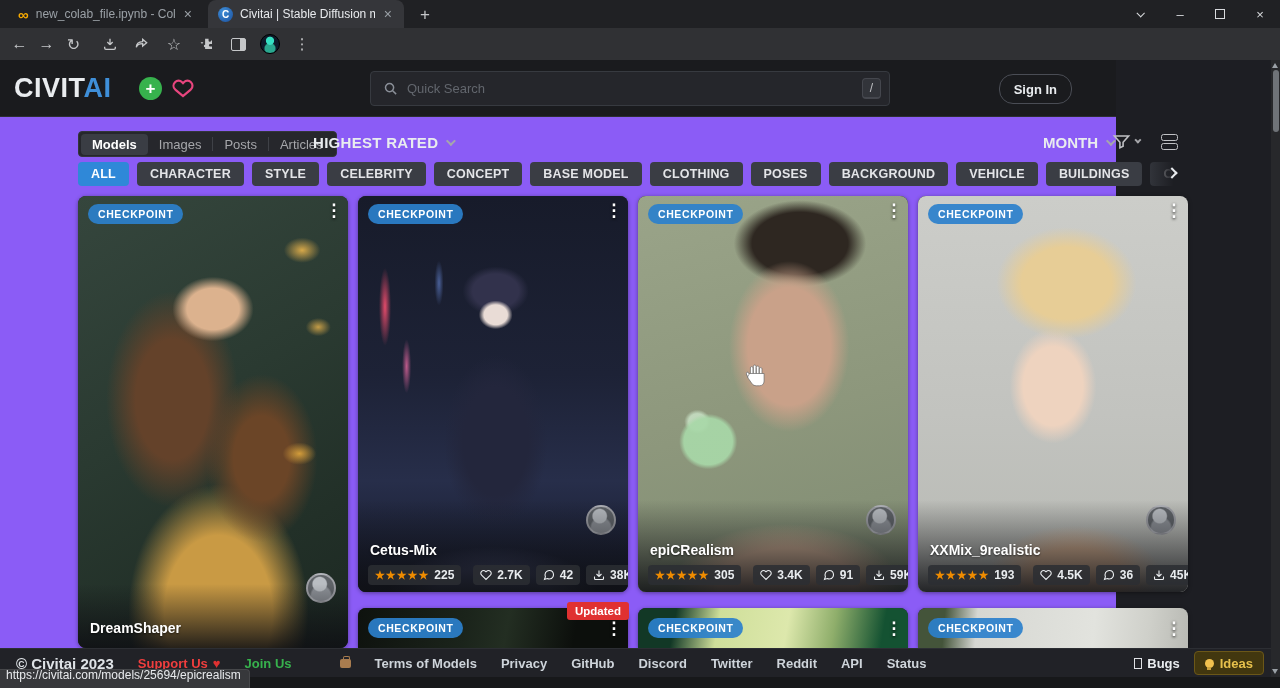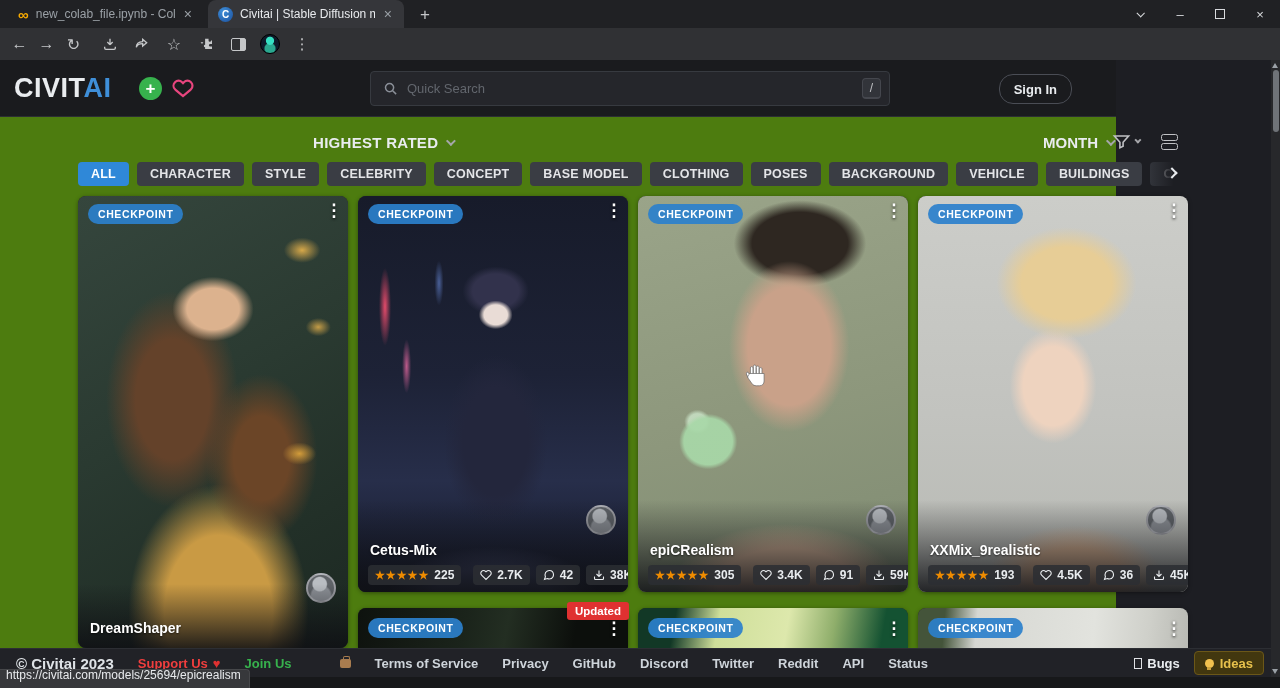--- a/index.html
+++ b/index.html
@@ -25,21 +25,21 @@
   .nav-glyph { color:#c5c7c9; font-size:16px; width:27px; text-align:center; }
   .addressbar { margin-left:8px; width:978px; height:26px; background:#202124; border-radius:13px; display:flex; align-items:center; padding:0 12px; gap:8px; }
   .addressbar .url { color:#e8eaed; font-size:13px; }
   .tb-icons { display:flex; align-items:center; gap:6px; margin-left:10px; }
   .tb-ic { width:26px; height:26px; display:flex; align-items:center; justify-content:center; color:#c5c7c9; }
   .profile-dot { width:20px; height:20px; border-radius:50%; background:radial-gradient(circle at 50% 32%, #35e0c2 0 24%, transparent 30%), radial-gradient(circle at 50% 75%, #2aa88f 0 30%, transparent 38%), #0e1b2a; border:1px solid #000; }
   .sidebar-ic { width:15px; height:13px; border:1.6px solid #c5c7c9; border-radius:2px; position:relative; }
   .sidebar-ic::after { content:""; position:absolute; right:0; top:0; bottom:0; width:5px; background:#c5c7c9; }
 
   
-  .site { position:absolute; top:60px; left:0; width:1116px; height:588px; background:#4d7c0f; }
+  .site { position:absolute; top:60px; left:0; width:1116px; height:588px; background:#8b5cf6; }
   .site-header { position:absolute; top:0; left:0; right:0; height:57px; background:#1a1b1e; border-bottom:1px solid #2c2e33; }
   .logo { position:absolute; left:14px; top:13px; font-size:27px; font-weight:800; letter-spacing:.5px; color:#e9ecef; }
   .logo .ai { color:#3f8fd9; }
   .plus-btn { position:absolute; left:139px; top:17px; width:23px; height:23px; border-radius:50%; background:#37b24d; color:#fff; font-size:17px; font-weight:bold; display:flex; align-items:center; justify-content:center; line-height:0; }
   .heart-btn { position:absolute; left:170px; top:16px; width:26px; height:24px; display:flex; align-items:center; justify-content:center; }
   .searchbox { position:absolute; left:370px; top:11px; width:520px; height:35px; background:#25262b; border:1px solid #373a40; border-radius:4px; display:flex; align-items:center; padding:0 8px 0 12px; gap:9px; }
   .searchbox input { flex:1; background:transparent; border:none; outline:none; color:#c1c2c5; font-size:13px; font-family:inherit; }
   .searchbox input::placeholder { color:#62666d; }
   .kbd { min-width:19px; height:21px; background:#32343a; border:1px solid #45474e; border-bottom-width:2px; border-radius:4px; color:#c1c2c5; font-size:12px; display:flex; align-items:center; justify-content:center; padding:0 4px; }
   .signin { position:absolute; right:44px; top:14px; height:30px; padding:0 14px; border:1px solid #4a4d55; border-radius:14px; color:#e9ecef; font-size:13px; font-weight:bold; display:flex; align-items:center; background:transparent; }
@@ -217,20 +217,28 @@
         <svg width="15" height="15" viewBox="0 0 24 24" fill="none" stroke="#8a8f98" stroke-width="2.4">
             <circle cx="10.5" cy="10.5" r="6.5"></circle>
             <path d="M15.5 15.5L21 21"></path>
           </svg>
         <input type="text" placeholder="Quick Search" style="">
         <span class="kbd">/</span>
       </div>
       <button class="signin">Sign In</button>
     </div>
 
+    <div class="seg-group">
+      <span class="seg-item active">Models</span>
+      <span class="seg-item">Images</span>
+      <span class="seg-div"></span>
+      <span class="seg-item">Posts</span>
+      <span class="seg-div"></span>
+      <span class="seg-item">Articles</span>
+    </div>
     <div class="sort-dd">
       <span>HIGHEST RATED</span>
       <span class="dd-chev"></span>
     </div>
     <div class="period-dd">
       <span>MONTH</span>
       <span class="dd-chev"></span>
     </div>
     <div class="funnel-wrap">
       <svg width="19" height="19" viewBox="0 0 24 24" fill="none" stroke="#c1c2c5" stroke-width="2">
@@ -395,21 +403,21 @@
   <div class="site-footer">
     <span class="copyright">© Civitai 2023</span>
     <a class="f-link red">
         <span>Support Us</span>
         <span class="heart-glyph">♥</span>
       </a>
     <a class="f-link green">
         <span>Join Us</span>
         <span class="briefcase"></span>
       </a>
-    <a class="f-link">Terms of Service</a>
+    <a class="f-link">Terms of Models</a>
     <a class="f-link">Privacy</a>
     <a class="f-link">GitHub</a>
     <a class="f-link">Discord</a>
     <a class="f-link">Twitter</a>
     <a class="f-link">Reddit</a>
     <a class="f-link">API</a>
     <a class="f-link">Status</a>
     <span class="f-right">
       <span class="bugs">
           <span class="tofu"></span>

